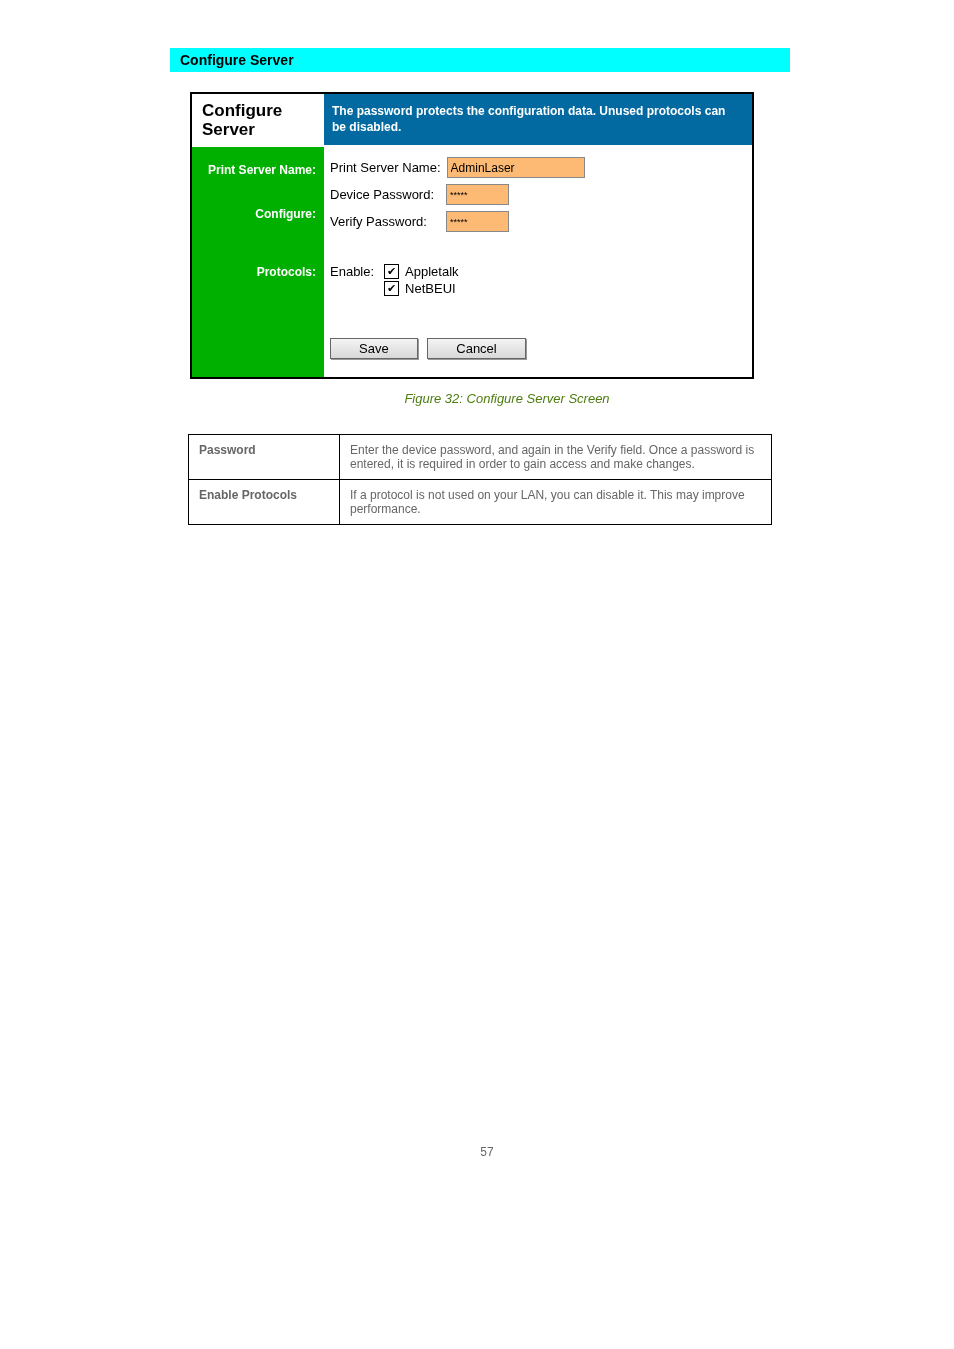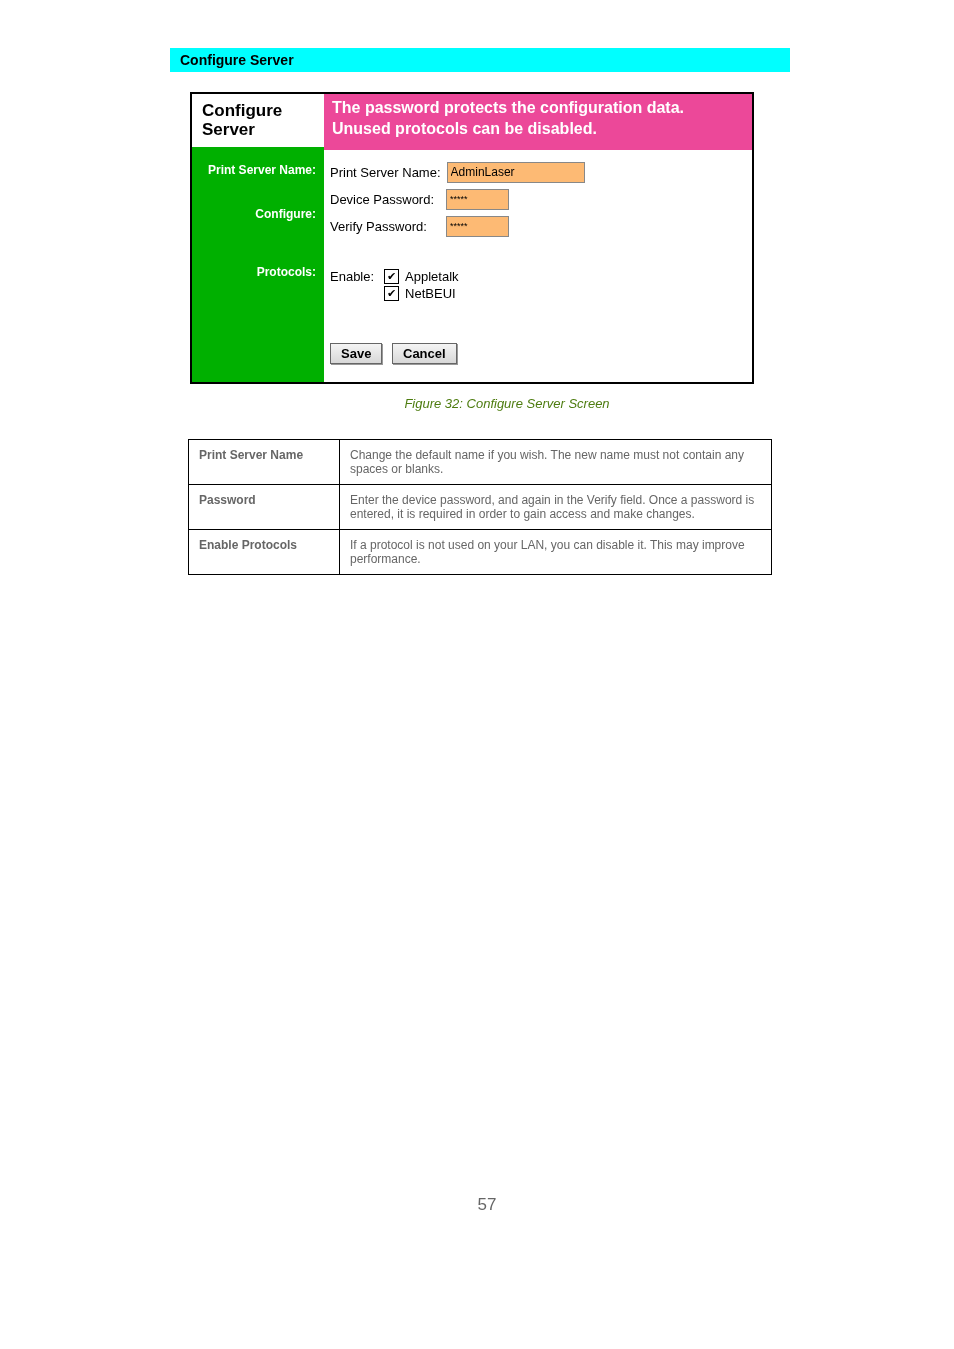--- a/index.html
+++ b/index.html
@@ -52,25 +52,25 @@
     padding: 6px 8px 6px 4px;
   }
   .left-label.first { padding-top: 16px; }
   .left-label.pad1 { padding-top: 24px; }
   .left-label.pad2 { padding-top: 38px; }
   .right-col {
     flex: 1;
     background: #fff;
   }
   .right-header {
-    background: #ec4899;
+    background: #0369a1;
     color: #fff;
     font-weight: bold;
-    font-size: 16px;
-    padding: 4px 10px 10px 8px;
+    font-size: 12px;
+    padding: 10px 10px 10px 8px;
     line-height: 1.3;
   }
   .right-body {
     padding: 12px 10px 18px 6px;
     font-size: 13px;
     color: #000;
   }
   .row {
     display: flex;
     align-items: center;
@@ -105,25 +105,24 @@
     justify-content: center;
     margin-right: 6px;
     font-size: 11px;
     line-height: 1;
   }
   .btn-row { margin-top: 40px; }
   .btn {
     border: 1px solid #666;
     background: linear-gradient(#f4f4f4,#d8d8d8);
     font-size: 13px;
-    padding: 2px 10px;
+    padding: 2px 28px;
     margin-right: 6px;
     cursor: pointer;
     box-shadow: 1px 1px 0 #999;
-    font-weight: bold;
   }
   .figure-caption {
     text-align: center;
     font-style: italic;
     font-size: 13px;
     color: #4d7c0f;
     margin: 4px 0 28px 40px;
   }
   .desc-table {
     width: 584px;
@@ -137,21 +136,21 @@
     font-size: 12px;
     color: #666;
   }
   .desc-table td.key {
     width: 130px;
     font-weight: bold;
     color: #666;
   }
   .page-num {
     text-align: center;
-    font-size: 17px;
+    font-size: 12px;
     color: #666;
     margin-top: 620px;
   }
 </style>
 </head>
 <body>
 
 <div class="page">
 
   <div class="cyan-bar">Configure Server</div>
@@ -203,24 +202,20 @@
           <button class="btn">Cancel</button>
         </div>
       </div>
     </div>
   </div>
 
   <div class="figure-caption">Figure 32: Configure Server Screen</div>
 
   <table class="desc-table">
     <tbody>
-        <tr>
-      <td class="key">Print Server Name</td>
-      <td>Change the default name if you wish. The new name must not contain any spaces or blanks.</td>
-    </tr>
     <tr>
       <td class="key">Password</td>
       <td>Enter the device password, and again in the Verify field. Once a password is entered, it is required in order to gain access and make changes.</td>
     </tr>
     <tr>
       <td class="key">Enable Protocols</td>
       <td>If a protocol is not used on your LAN, you can disable it. This may improve performance.</td>
     </tr>
   </tbody>
     </table>

